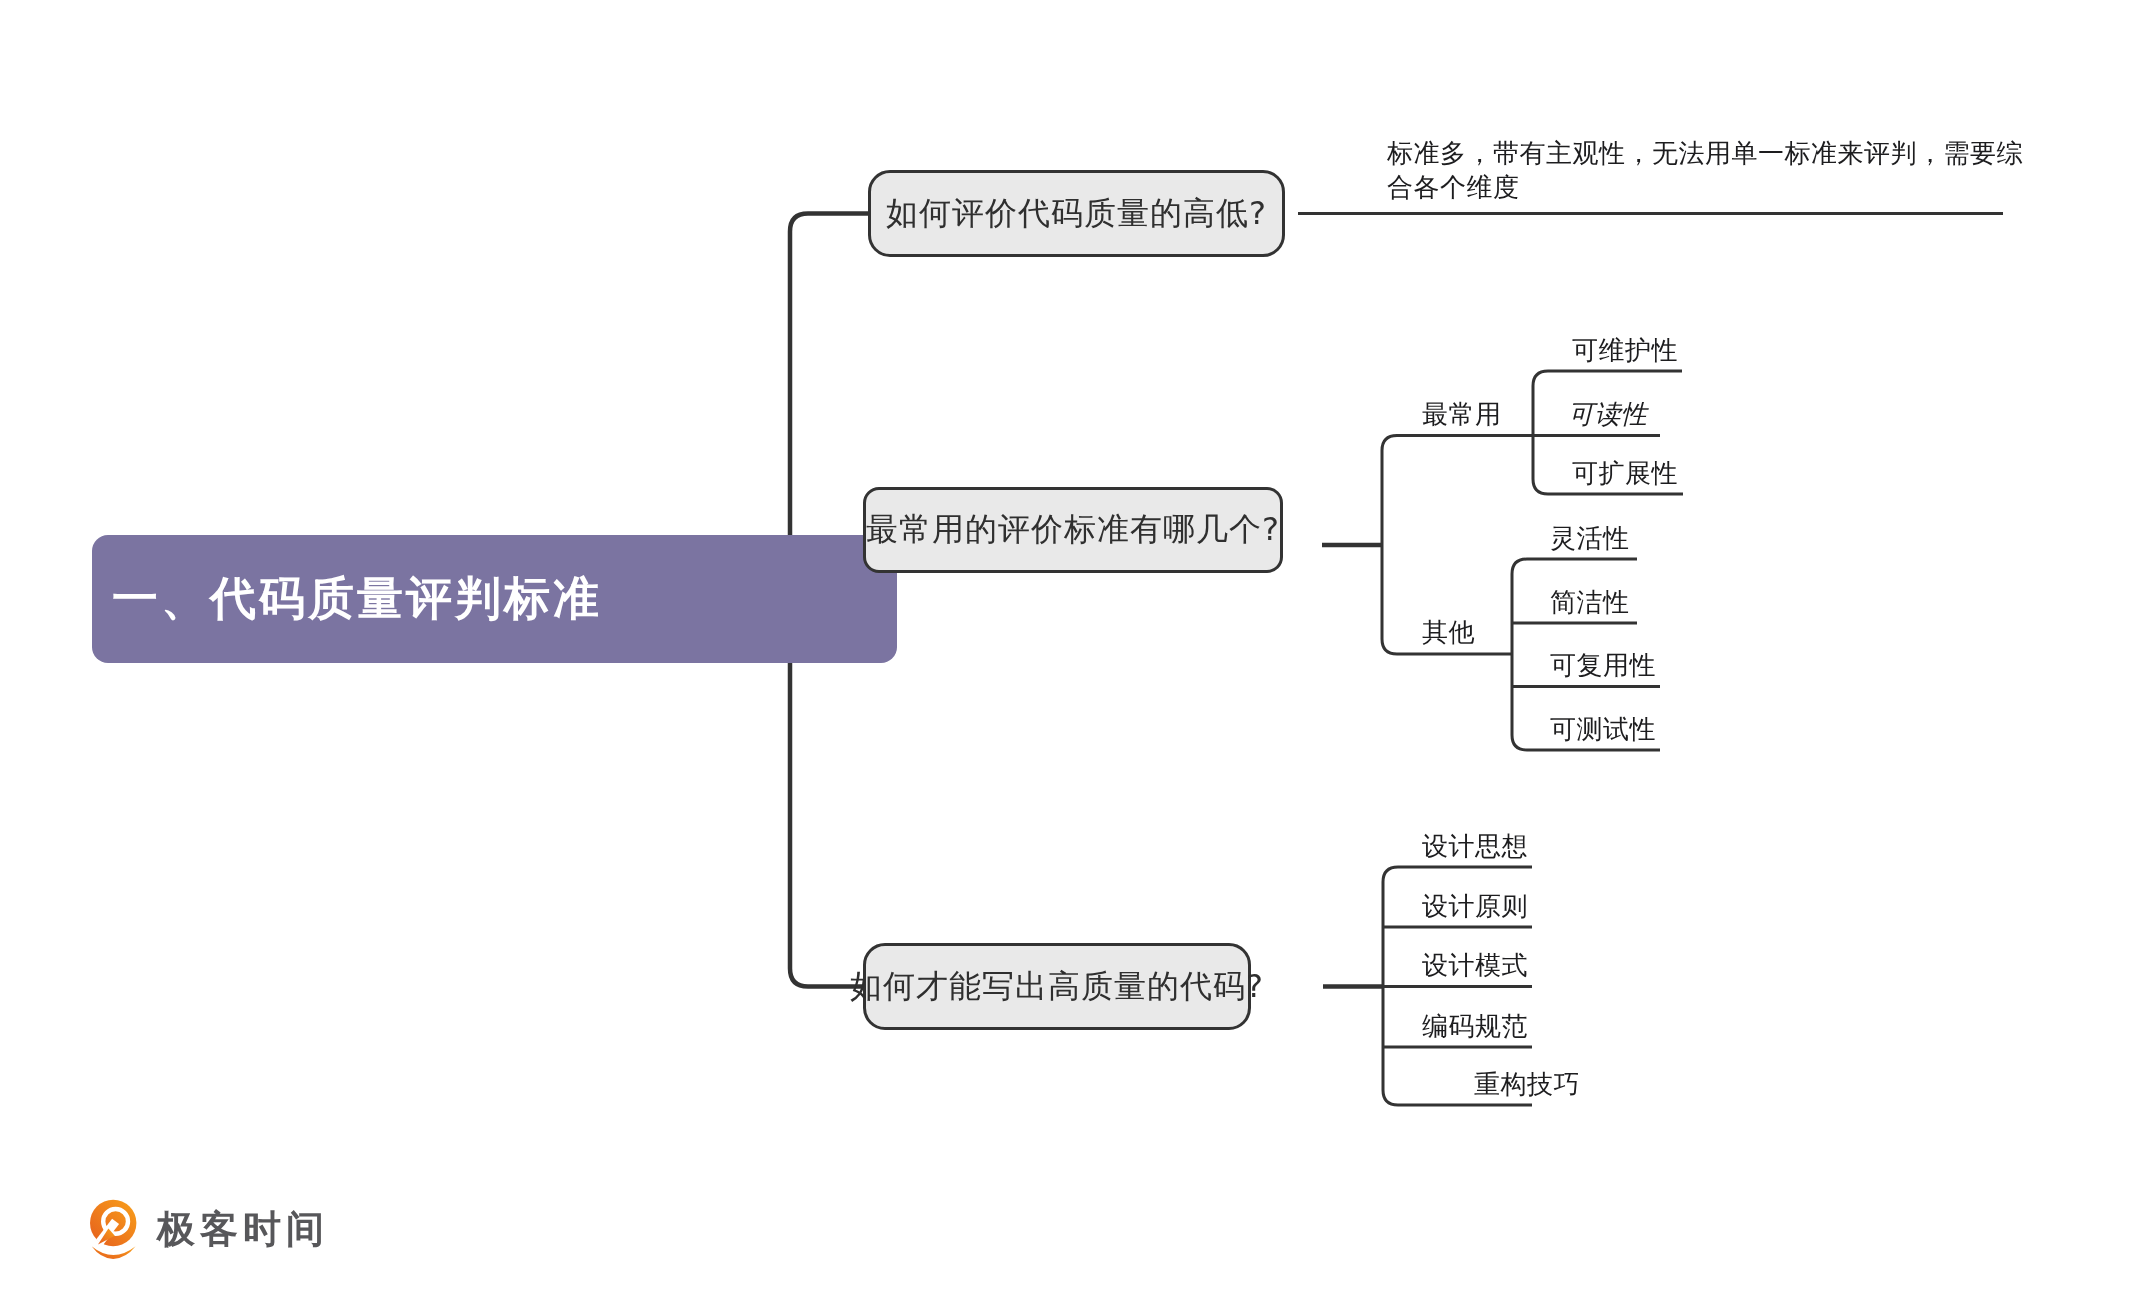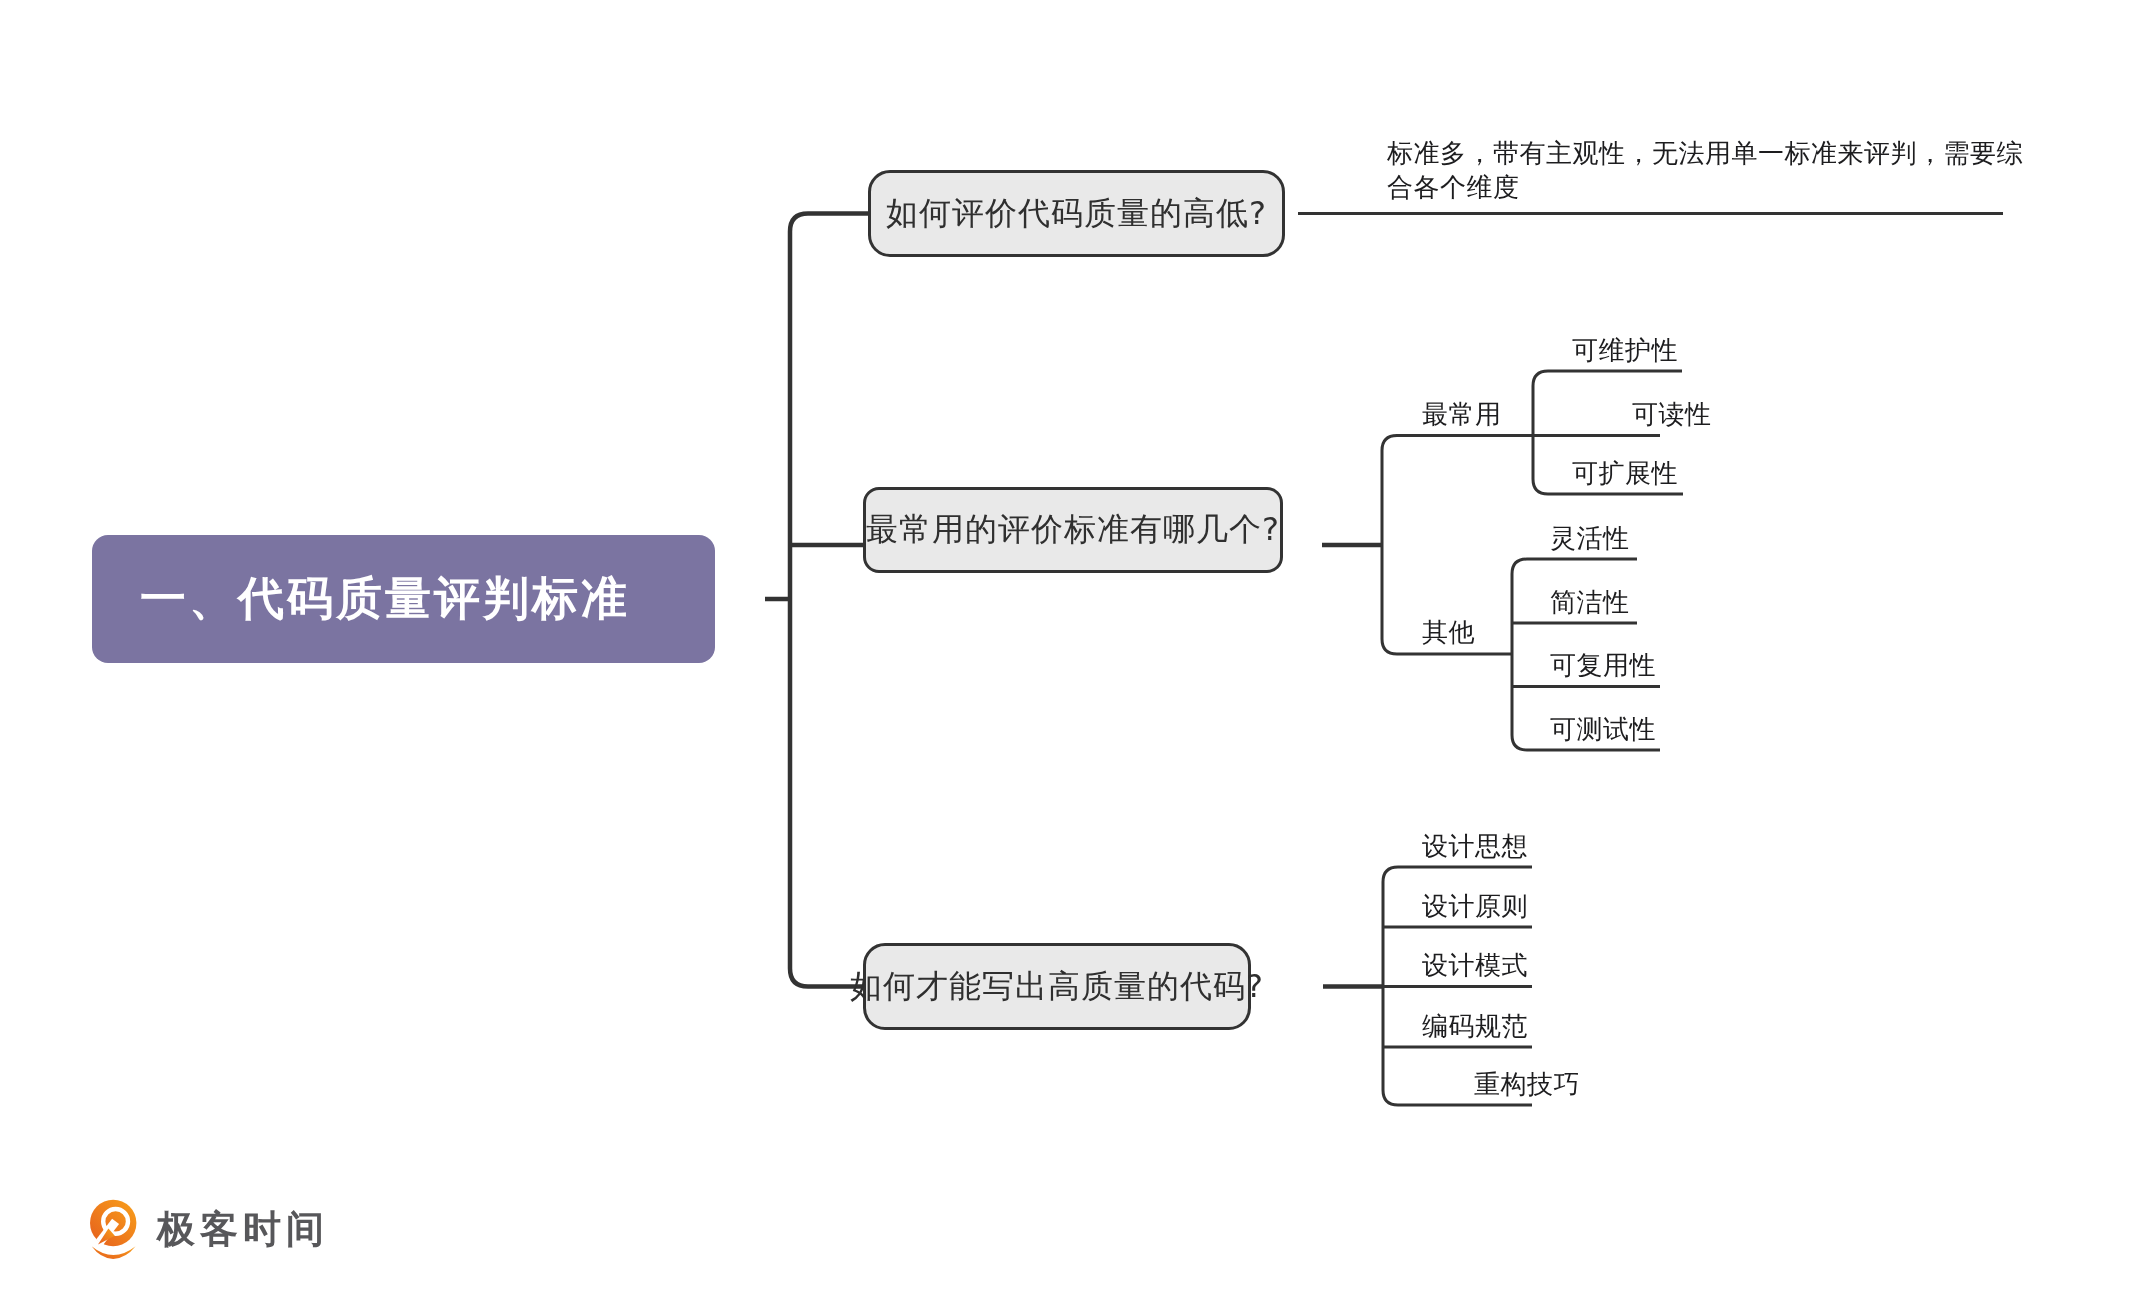--- a/index.html
+++ b/index.html
@@ -18,42 +18,42 @@
     background:var(--box-fill);
     border:3px solid var(--box-border);
     border-radius:22px;
     color:var(--box-text);
     font-size:32px;letter-spacing:1px;
     display:flex;align-items:center;justify-content:center;
     white-space:nowrap;
   }
   #root-node{
     position:absolute;box-sizing:border-box;
-    left:92px;top:535px;width:623px;height:128px;
+    left:92px;top:535px;width:805px;height:128px;
     background:var(--root-fill);border-radius:16px;
     color:var(--root-text);
     font-size:46px;font-weight:600;letter-spacing:3px;
     display:flex;align-items:center;
-    padding-left:48px;white-space:nowrap;
+    padding-left:20px;white-space:nowrap;
   }
   #node-evaluate{left:868px;top:170px;width:417px;height:87px;}
   #node-criteria{left:863px;top:487px;width:420px;height:86px;border-radius:16px;}
   #node-write   {left:863px;top:943px;width:388px;height:87px;}
 
   .lbl{
     position:absolute;color:var(--label-text);
     font-size:26px;line-height:1.2;white-space:nowrap;letter-spacing:0.5px;
   }
   #note{
     position:absolute;left:1387px;top:136px;width:656px;
     color:var(--label-text);font-size:26px;line-height:34px;letter-spacing:0.5px;
   }
   #lbl-most-common{left:1422px;top:399px;}
   #lbl-maintainability{left:1572px;top:335px;}
-  #lbl-readability{left:1632px;top:399px;}
+  #lbl-readability{left:1568px;top:399px;font-style:italic;}
   #lbl-extensibility{left:1572px;top:458px;}
   #lbl-others{left:1422px;top:617px;}
   #lbl-flexibility{left:1550px;top:523px;}
   #lbl-simplicity{left:1550px;top:587px;}
   #lbl-reusability{left:1550px;top:650px;}
   #lbl-testability{left:1550px;top:714px;}
   #lbl-design-philosophy{left:1422px;top:831px;}
   #lbl-design-principles{left:1422px;top:891px;}
   #lbl-design-patterns{left:1422px;top:950px;}
   #lbl-coding-standards{left:1422px;top:1011px;}

